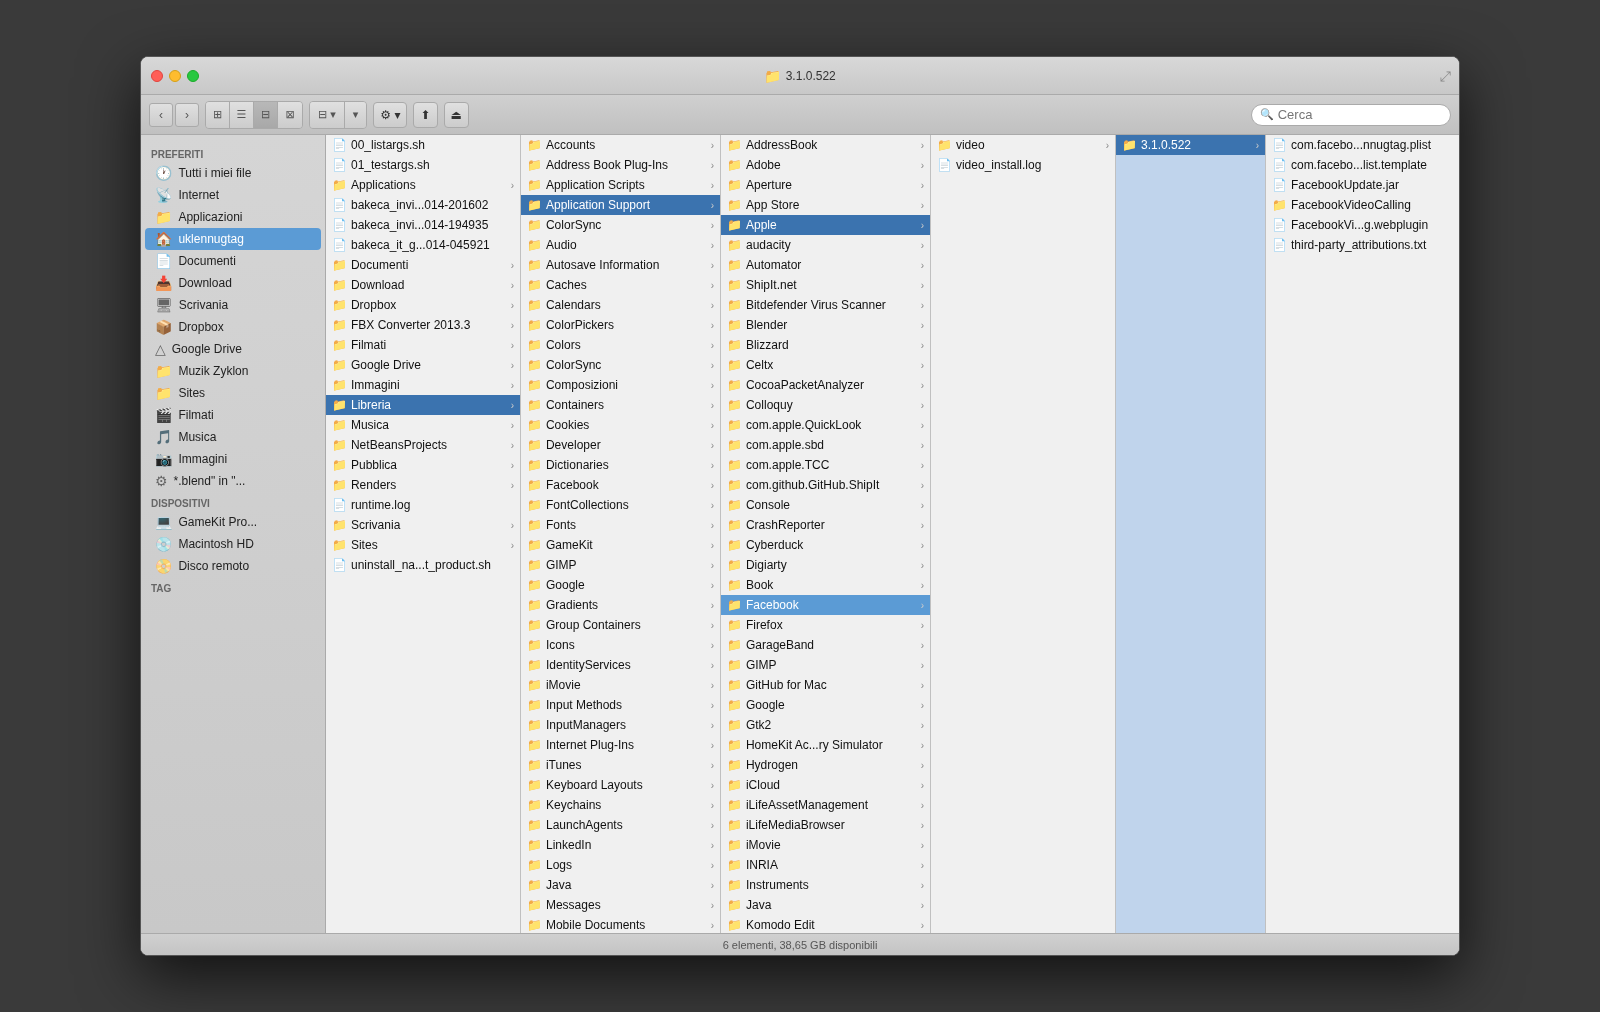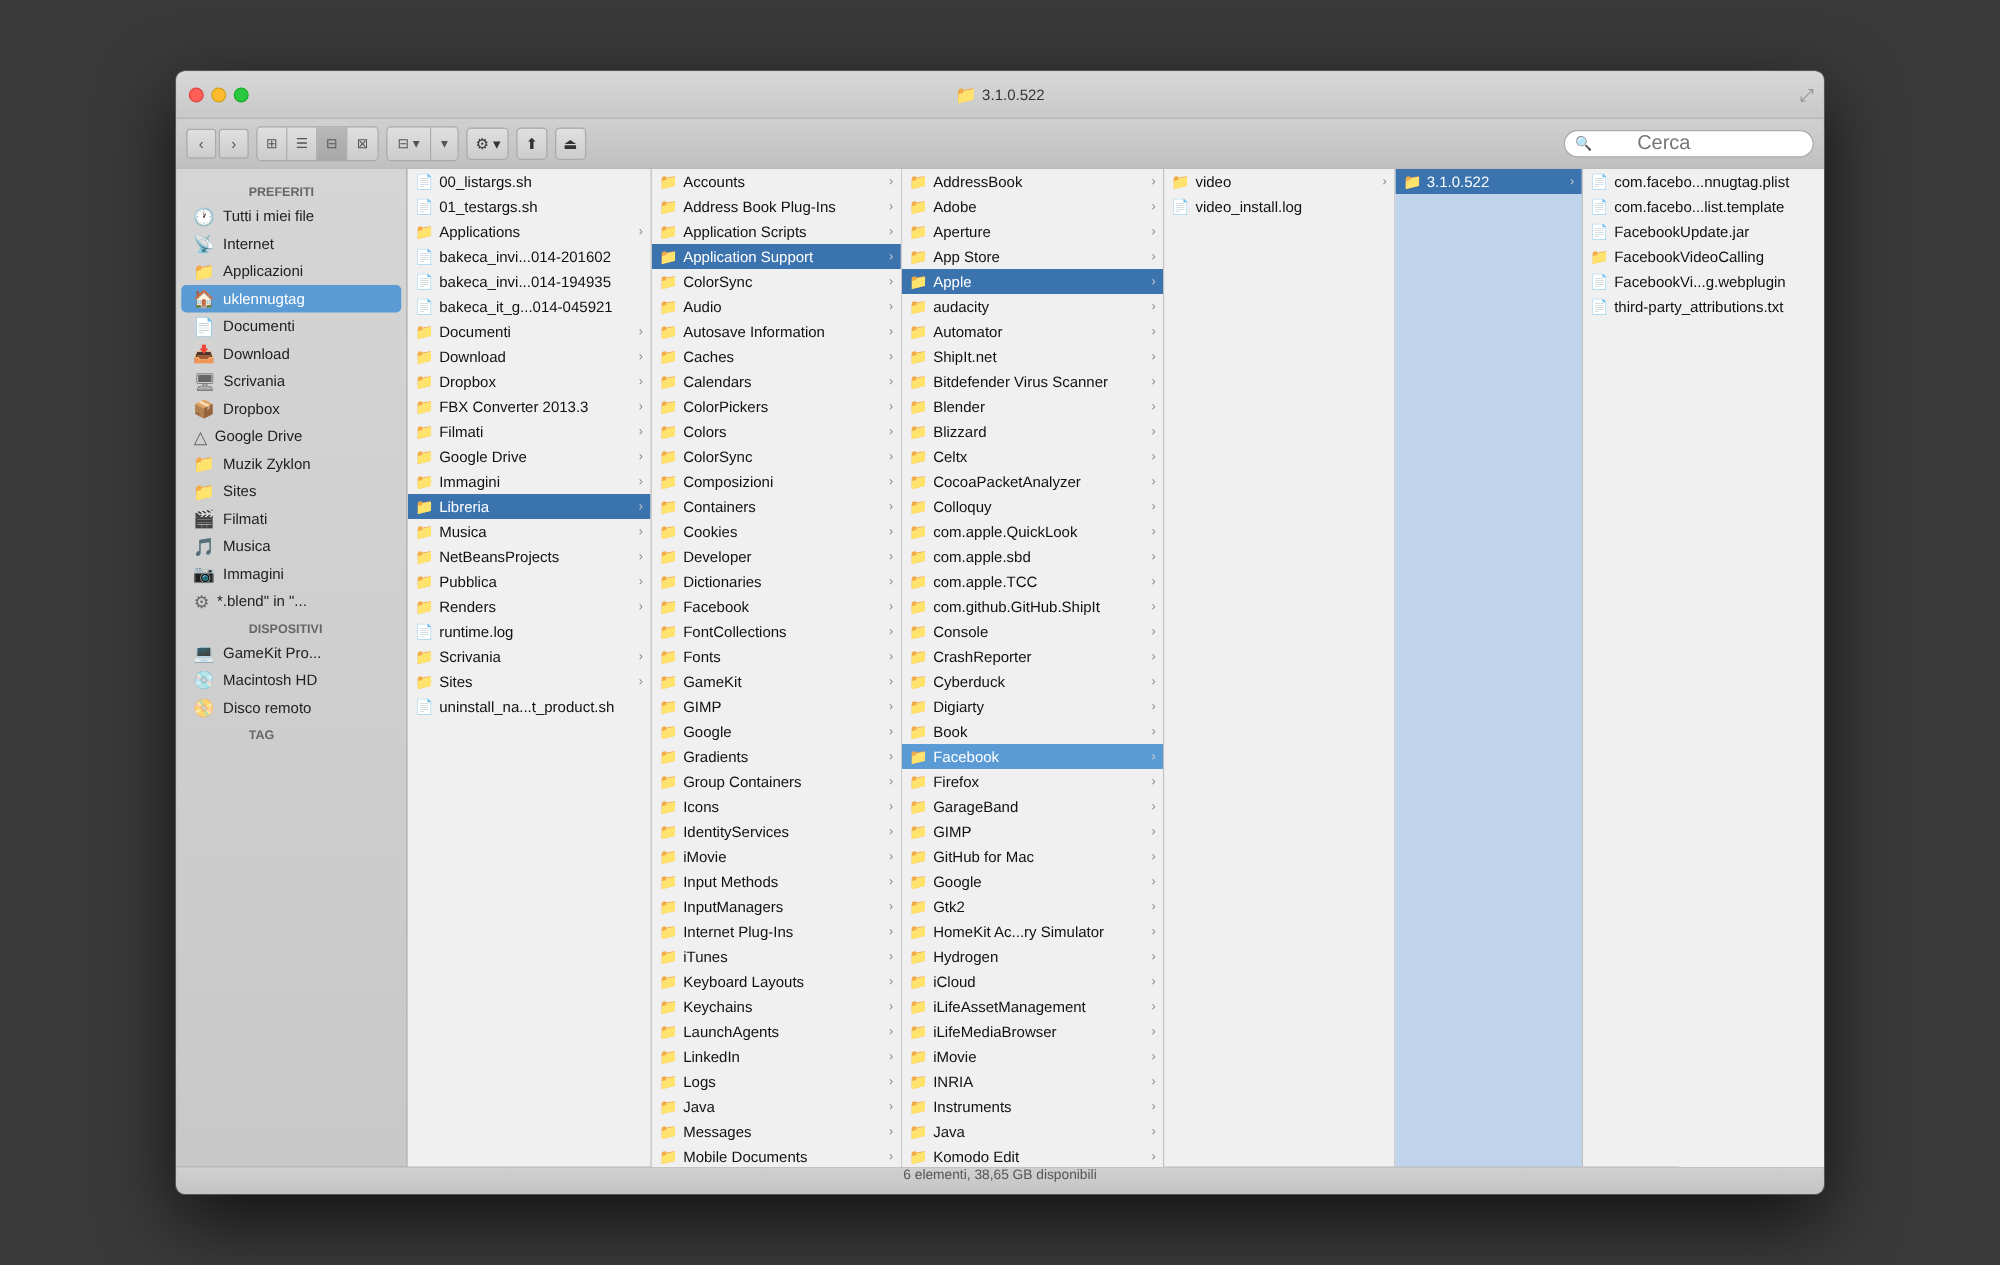--- a/index.html
+++ b/index.html
@@ -120,41 +120,40 @@
       display: flex;
       align-items: center;
       background: white;
       border: 1px solid #aaa;
       border-radius: 12px;
       padding: 2px 8px;
       height: 22px;
       width: 200px;
     }
     .search-icon { color: #888; font-size: 11px; margin-right: 4px; }
-    .search-input { border: none; outline: none; font-size: 16px; width: 100%; background: transparent; margin-left: 32px; }
+    .search-input { border: none; outline: none; font-size: 13px; width: 100%; background: transparent; }
     .content-area {
       display: flex;
       flex: 1;
       overflow: hidden;
     }
     .sidebar {
       width: 185px;
       background: linear-gradient(to bottom, #d5d5d5, #c8c8c8);
       border-right: 1px solid #aaa;
       padding: 8px 0;
       overflow-y: auto;
       flex-shrink: 0;
     }
     .sidebar-section-label {
       font-size: 10px;
       font-weight: bold;
       color: #666;
       padding: 6px 10px 2px;
       text-transform: uppercase;
-      margin-left: 48px;
     }
     .sidebar-item {
       display: flex;
       align-items: center;
       padding: 3px 10px;
       font-size: 12px;
       color: #222;
       cursor: pointer;
       gap: 6px;
       border-radius: 4px;
@@ -195,20 +194,21 @@
     .col-item.highlighted .ci-icon { color: white; }
     .ci-icon { font-size: 12px; color: #5b8dd9; flex-shrink: 0; }
     .ci-arrow { margin-left: auto; font-size: 10px; color: #888; }
     .col-item.selected .ci-arrow { color: #ccc; }
     .col-item.highlighted .ci-arrow { color: #ccc; }
     .status-bar {
       height: 22px;
       background: linear-gradient(to bottom, #d0d0d0, #c4c4c4);
       border-top: 1px solid #aaa;
       display: flex;
+      align-items: center;
       justify-content: center;
       font-size: 11px;
       color: #555;
       flex-shrink: 0;
     }
     .script-icon { color: #888; }
     .plist-icon { color: #c88; }
     .jar-icon { color: #888; }
     .fb-icon { color: #3b5998; }
     .plugin-icon { color: #888; }

